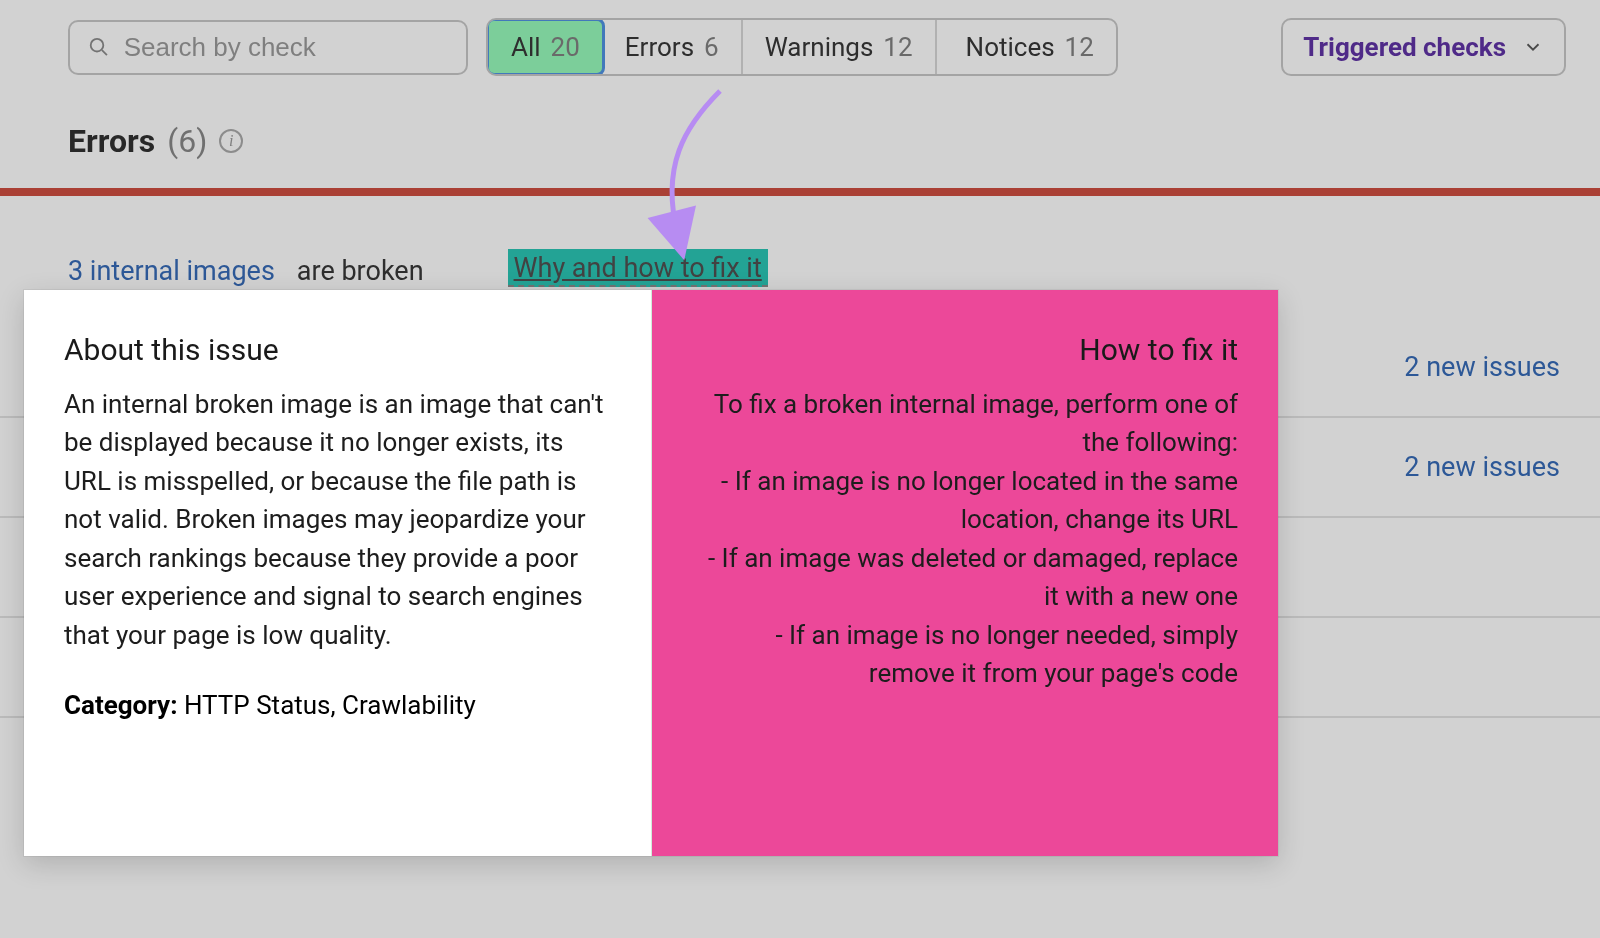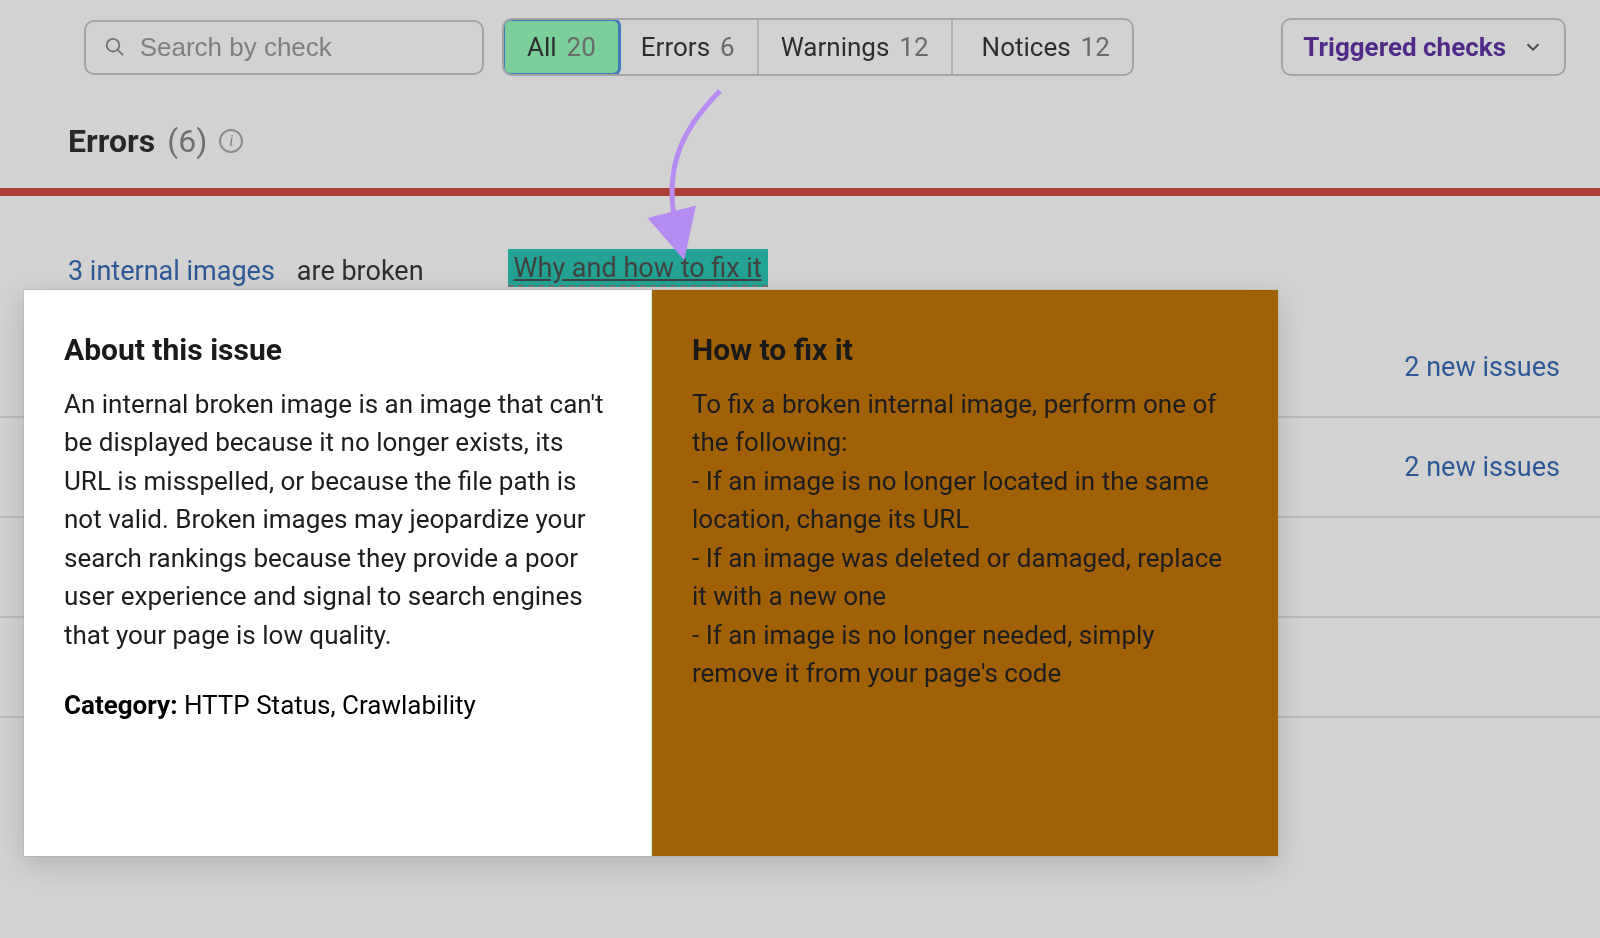--- a/index.html
+++ b/index.html
@@ -12,21 +12,21 @@
     pointer-events: none;
   }
 
   .page { padding: 18px 0 0 0; }
 
   
   .topbar { display: flex; align-items: center; gap: 18px; padding: 0 34px 22px 68px; }
   .search-wrap {
     display: flex; align-items: center; gap: 14px;
     border: 2px solid #b9b9b9; border-radius: 10px;
-    padding: 10px 18px; width: 400px; background: #fff0; margin-left: 16px;
+    padding: 10px 18px; width: 400px; background: #fff0;
   }
   .search-wrap svg { width: 24px; height: 24px; stroke: #7a7a7a; fill: none; stroke-width: 2; }
   .search-input {
     border: none; outline: none; background: transparent;
     font-size: 26px; color: #6f6f6f; width: 100%;
   }
   .search-input::placeholder { color: #8a8a8a; }
 
   .tabgroup { display: flex; border: 2px solid #b9b9b9; border-radius: 10px; overflow: hidden; }
   .tab {
@@ -80,22 +80,22 @@
   .new-issues { color: #2158a8; font-size: 27px; white-space: nowrap; }
 
   
   .popup {
     position: absolute; left: 24px; top: 290px; width: 1254px; height: 566px;
     display: flex; z-index: 10;
     box-shadow: 0 8px 26px rgba(0,0,0,0.16), 0 0 0 1px rgba(0,0,0,0.05);
     background: #fff;
   }
   .popup-left { width: 50%; padding: 42px 40px 40px 40px; }
-  .popup-right { width: 50%; padding: 42px 40px 40px 40px; background: #a16207; border-left: 1px solid #cfeeda; }
-  .popup h3 { font-size: 30px; font-weight: 700; color: #1a1a1a; margin-bottom: 18px; }
+  .popup-right { width: 50%; padding: 42px 40px 40px 40px; background: #ec4899; border-left: 1px solid #cfeeda; text-align: right; }
+  .popup h3 { font-size: 30px; font-weight: 400; color: #1a1a1a; margin-bottom: 18px; }
   .popup p, .popup div.body { font-size: 26px; line-height: 1.48; color: #1d1d1d; white-space: pre-wrap; }
   .cat-line { margin-top: 36px; font-size: 26px; }
   .cat-line .lbl { font-weight: 700; }
 
   
   .arrow-wrap {
     position: absolute; left: 630px; top: 86px; width: 120px; height: 170px; z-index: 20;
     pointer-events: none;
   }
   .arrow-wrap svg { width: 100%; height: 100%; overflow: visible; }

